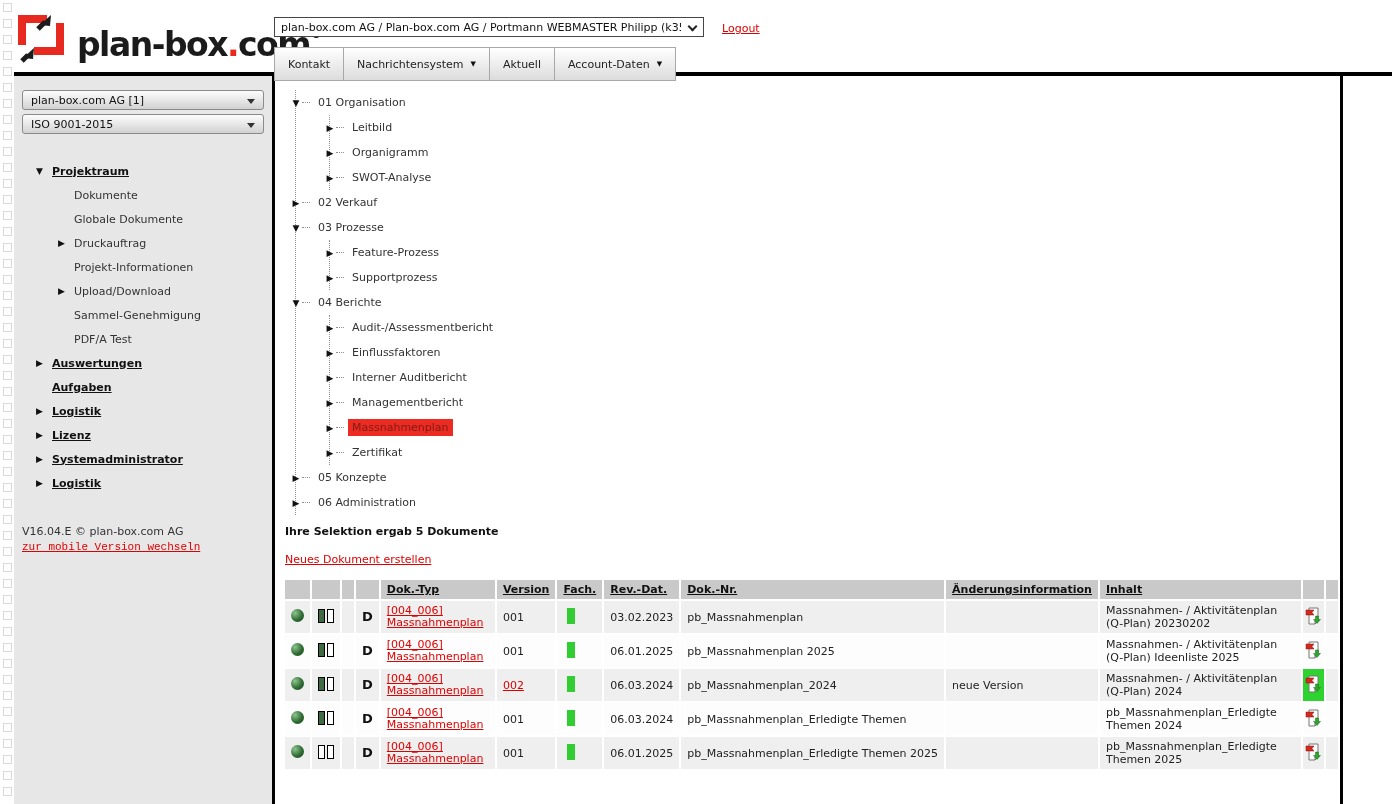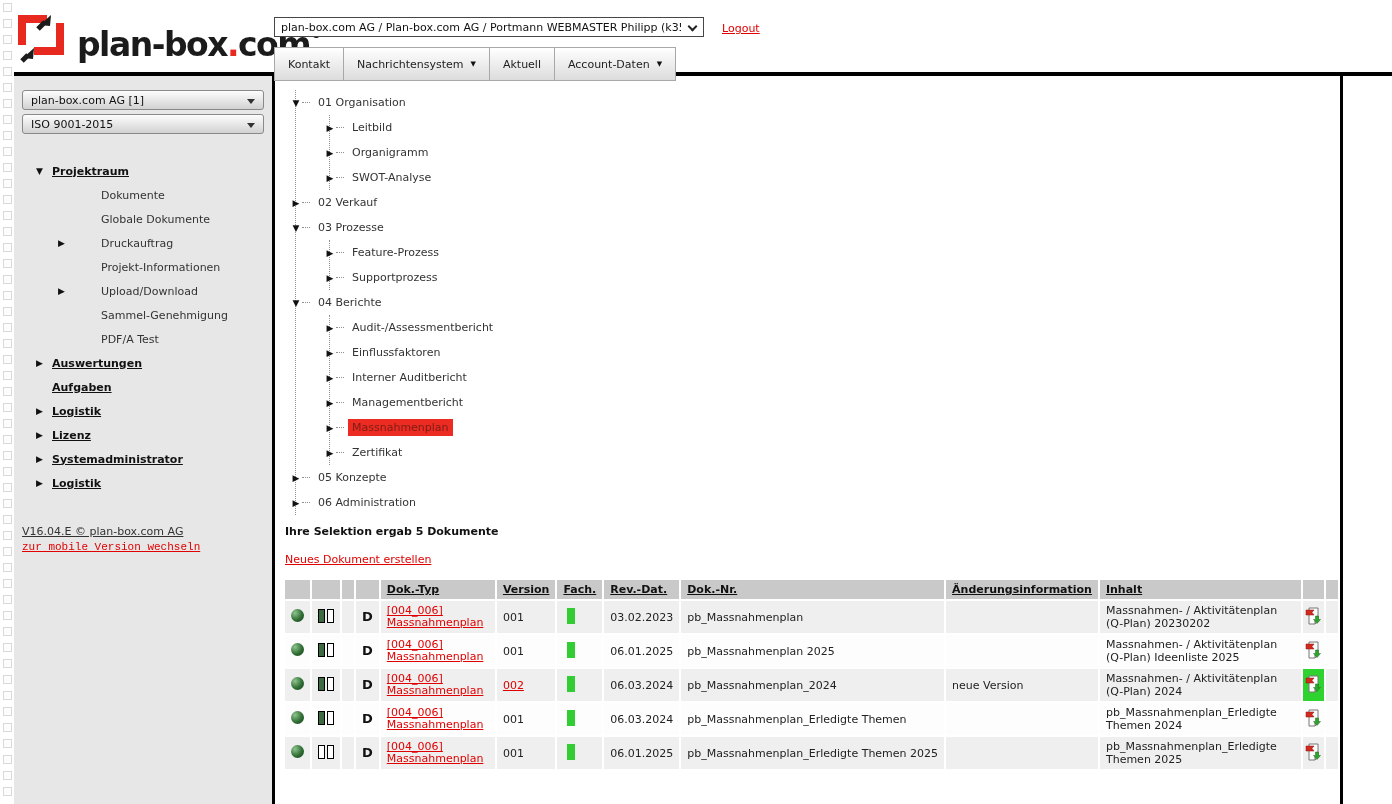--- a/index.html
+++ b/index.html
@@ -49,24 +49,24 @@
     padding:0 8px; margin-bottom:4px; position:relative; cursor:pointer; color:#111; }
   .sselect .tri { position:absolute; right:8px; top:8px; width:0; height:0;
     border-left:4px solid transparent; border-right:4px solid transparent; border-top:5px solid #333; }
 
   .snav { margin-top:25px; }
   .srow { height:24px; display:flex; align-items:center; cursor:pointer; }
   .srow.ind0 { padding-left:14px; }
   .srow.ind1 { padding-left:36px; }
   .sarrow { width:16px; font-size:9px; color:#111; flex:none; }
   .srow.section .slabel { font-weight:bold; text-decoration:underline; color:#111; }
-  .srow.plain .slabel { color:#333;margin-left:27px; }
+  .srow.plain .slabel { color:#333; }
 
   .sfooter { margin-top:30px; }
-  .sversion { color:#333;text-decoration:underline; }
+  .sversion { color:#333; }
   .smobile { display:inline-block; margin-top:3px; color:#e00000; text-decoration:underline; cursor:pointer;font-family:Liberation Mono, monospace; }
 
   .vsep { width:3px; flex:none; background:#000; }
   .right-gap { width:49px; flex:none; background:#fff; }
 
   main { flex:1; min-width:0; background:#fff; padding:14px 0 0 8px; }
 
   
   .tree { margin-left:12px; border-left:1px dotted #909090; }
   .trow { height:25px; display:flex; align-items:center; margin-left:-6px; cursor:pointer; }

